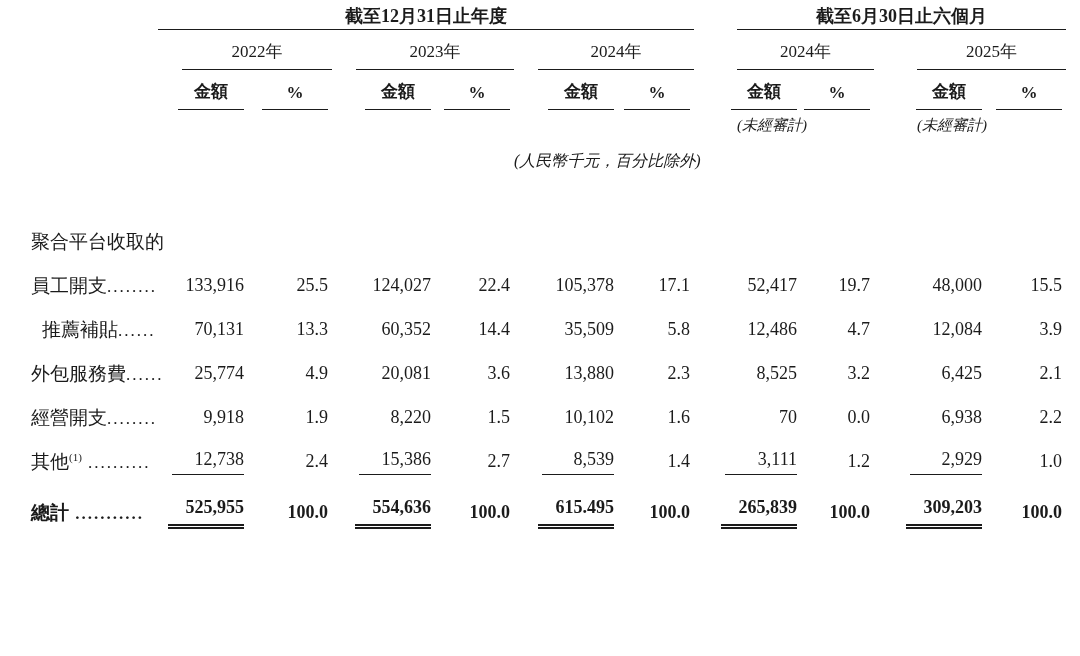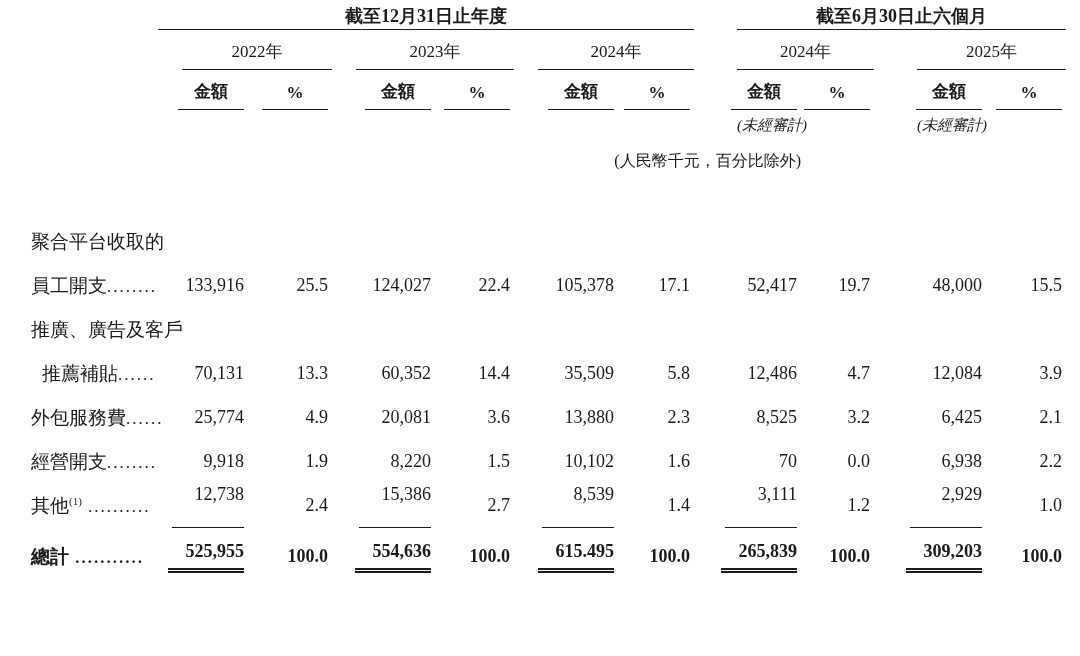--- a/index.html
+++ b/index.html
@@ -34,37 +34,37 @@
     border-bottom: 1.5px solid #1b1b1b; text-align: center;
     font-weight: bold; font-size: 17px; padding-bottom: 6px;
   }
   .r-cols th { padding-top: 10px; padding-right: 4px; }
 
   .r-unaud td { height: 32px; vertical-align: middle; }
   .unaud {
     font-style: italic; font-size: 15px; text-align: left; padding-left: 43px;
   }
   .r-note td { height: 40px; vertical-align: middle; }
-  .unit-note { font-size: 16px; text-align: right; }
+  .unit-note { font-style: italic; font-size: 16px; text-align: left; }
 
   
   tr.spacer td { height: 38px; }
   .body-row td { height: 44px; vertical-align: middle; }
   .total-row td { height: 58px; vertical-align: middle; }
 
   .lbl { font-size: 19px; padding-left: 31px; white-space: nowrap; }
   .lbl.ind { padding-left: 42px; }
   .lbl .dots { font-size: 17px; letter-spacing: 2px; }
   .lbl .sup { font-size: 11px; vertical-align: super; line-height: 0; }
   .num { text-align: right; padding-right: 4px; font-size: 18px; white-space: nowrap; }
   .b, .b .dots { font-weight: bold; }
 
   .vu {
     display: block; width: 72px; margin-left: auto; margin-right: 0;
-    border-bottom: 1.5px solid #1b1b1b; padding-bottom: 22px;
+    border-bottom: 1.5px solid #1b1b1b; padding-bottom: 4px;
   }
   .vuu {
     display: block; width: 76px; margin-left: auto; margin-right: 0;
     border-bottom: 5px double #1b1b1b; padding-bottom: 6px;
   }
 </style>
 </head>
 <body>
 
 <div class="page">
@@ -169,24 +169,20 @@
           <td class="num">124,027</td>
           <td class="num">22.4</td>
           <td class="num">105,378</td>
           <td class="num">17.1</td>
           <td class="num">52,417</td>
           <td class="num">19.7</td>
           <td class="num">48,000</td>
           <td class="num">15.5</td>
         </tr>
         <tr class="body-row">
-          <td class="lbl"><span class="lt">推廣、廣告及客戶</span></td>
-          <td colspan="10"></td>
-        </tr>
-        <tr class="body-row">
           <td class="lbl ind"><span class="lt">推薦補貼</span><span class="dots">......</span></td>
           <td class="num">70,131</td>
           <td class="num">13.3</td>
           <td class="num">60,352</td>
           <td class="num">14.4</td>
           <td class="num">35,509</td>
           <td class="num">5.8</td>
           <td class="num">12,486</td>
           <td class="num">4.7</td>
           <td class="num">12,084</td>

